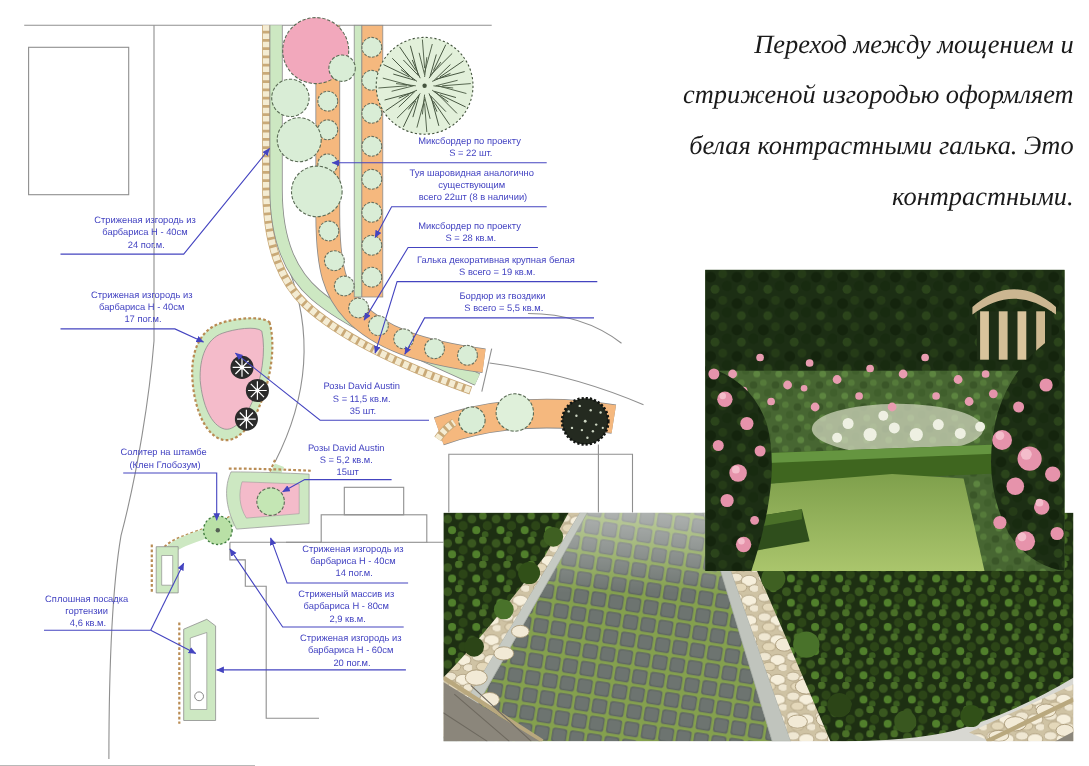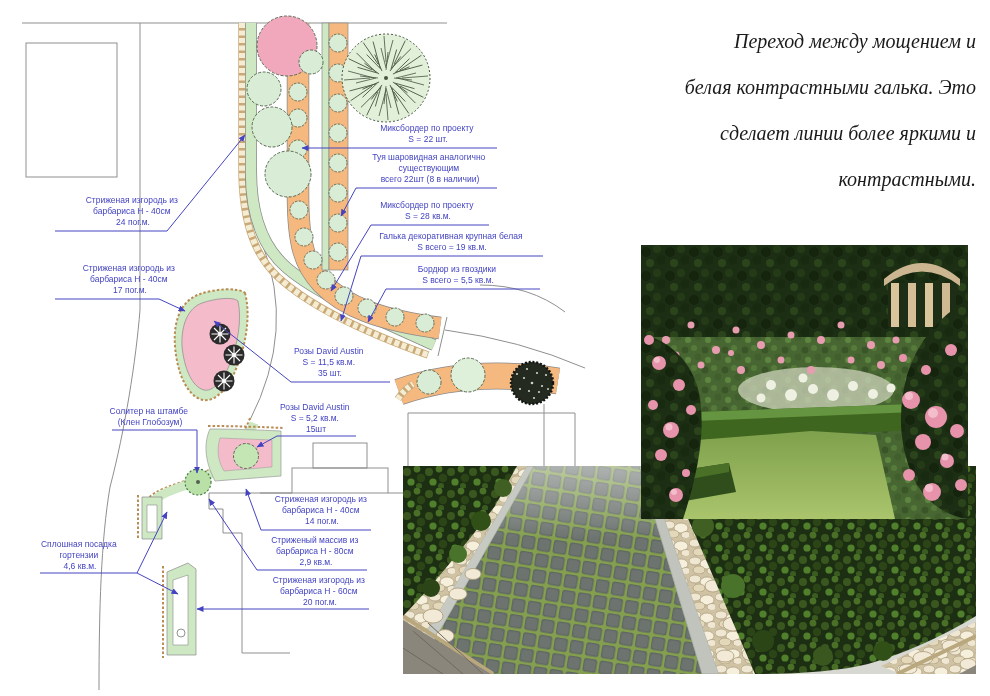--- a/index.html
+++ b/index.html
@@ -4,21 +4,21 @@
 <style>
   html,body{margin:0;padding:0;background:#888;}
   .canvas{position:relative;width:990px;height:696px;background:#ffffff;overflow:hidden;
           font-family:"Liberation Sans",sans-serif;margin:0 auto;}
   .plan{position:absolute;left:0;top:0;z-index:1;}
   .photo{position:absolute;overflow:hidden;}
   .photo.pebble{left:403px;top:466px;width:573px;height:208px;z-index:2;}
   .photo.rose{left:641px;top:245px;width:327px;height:274px;z-index:3;}
   .heading{position:absolute;right:14px;top:18px;width:420px;z-index:4;
            font-family:"Liberation Serif",serif;font-style:italic;
-           font-size:20px;line-height:46px;color:#1a1a1a;text-align:right;}
+           font-size:24px;line-height:46px;color:#1a1a1a;text-align:right;}
   .ann-text{font-family:"Liberation Sans",sans-serif;font-size:8.5px;fill:#4343c2;}
   .leader{stroke:#4444c0;stroke-width:1;fill:none;}
   .gout{stroke:#8f8f8f;stroke-width:1;fill:none;}
   .crown{stroke:#5a6b55;stroke-width:1;stroke-dasharray:3 1.6;stroke-linejoin:round;}
 </style>
 </head>
 <body>
 
 <div class="canvas">
 
@@ -506,18 +506,18 @@
             <circle cx="268" cy="151" r="4"></circle>
             <circle cx="288" cy="243" r="4"></circle>
           <circle cx="304" cy="212" r="3.5"></circle>
         </g>
       </g>
     </svg>
   </div>
 
   <div class="heading">
     <div>Переход между мощением и</div>
+    <div>стриженой изгородью оформляет</div>
     <div>белая контрастными галька. Это</div>
-    <div>сделает линии более яркими и</div>
     <div>контрастными.</div>
   </div>
 
 </div>
 
 </body></html>

